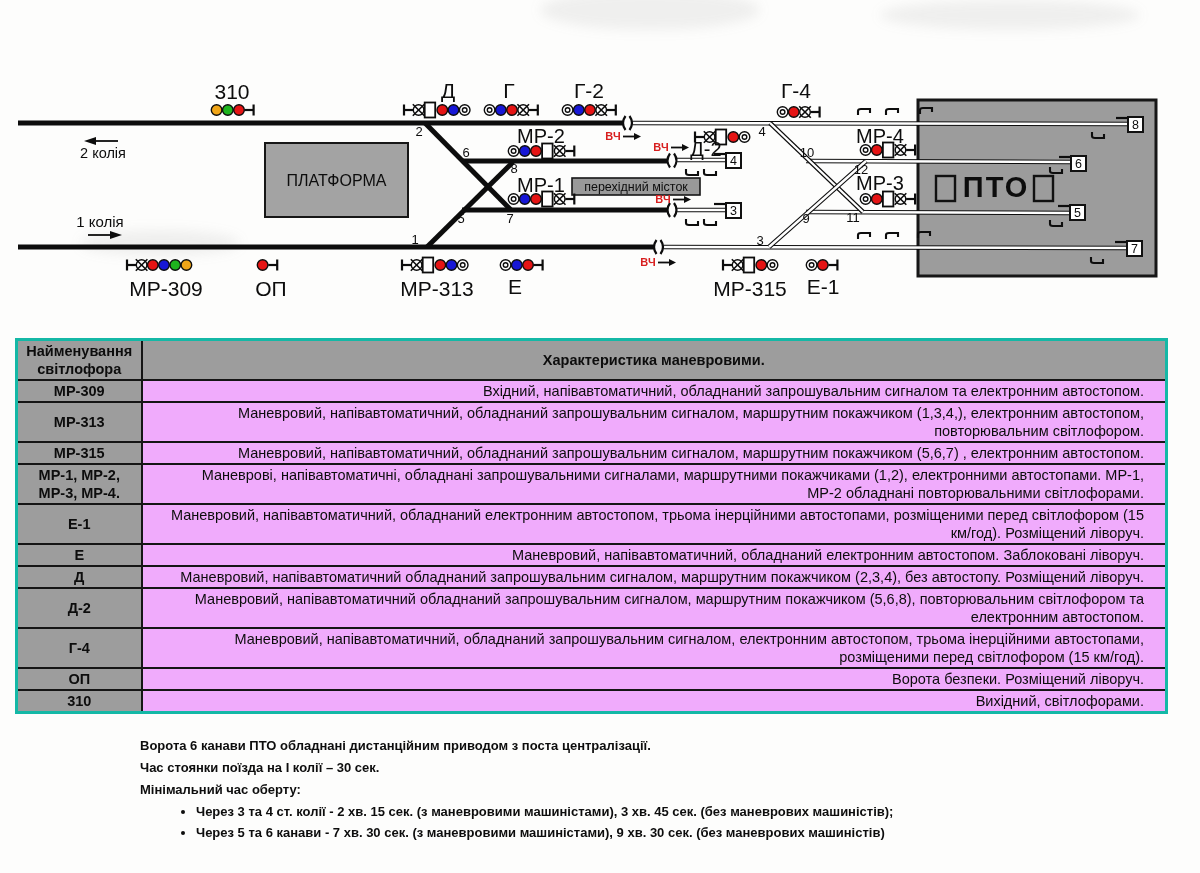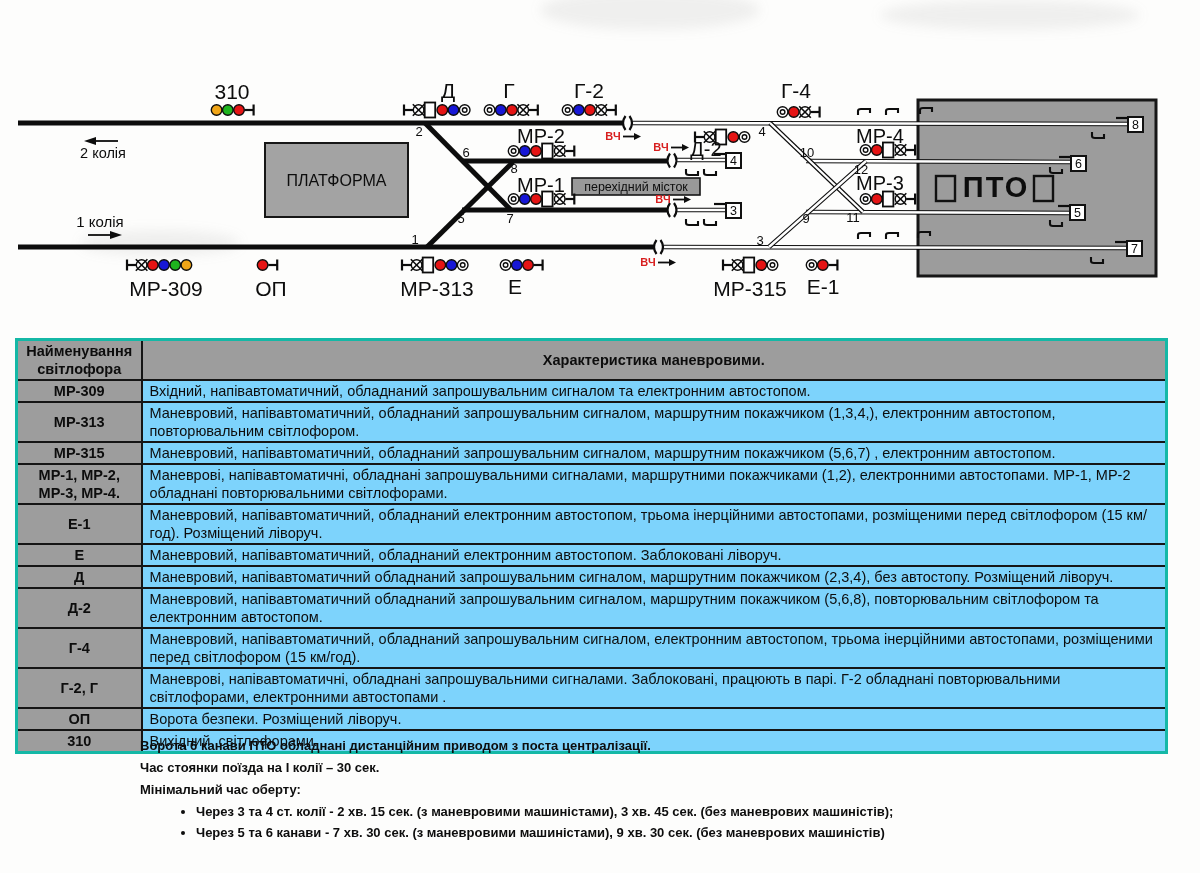--- a/index.html
+++ b/index.html
@@ -8,21 +8,21 @@
   #diagram-svg{position:absolute;left:0;top:0;}
   
   #sig-table{position:absolute;left:15px;top:338px;width:1153px;border-collapse:collapse;
              table-layout:fixed;border:3px solid #14b8a6;}
   #sig-table th,#sig-table td{border:2px solid #151515;font-size:14.5px;line-height:18px;
              vertical-align:middle;}
   #sig-table th{background:#9d9d9d;font-weight:bold;padding:1px 4px;}
   #sig-table col.c1{width:125px;}
   .name-cell{background:#9d9d9d;font-weight:bold;text-align:center;padding:0 2px;
              white-space:pre-line;}
-  .desc-cell{background:#7dd3fc;text-align:left;padding:1px 7px;}
+  .desc-cell{background:#f0abfc;text-align:right;padding:1px 21px;}
   
   .notes{position:absolute;left:140px;top:736px;width:1030px;font-size:13px;font-weight:bold;}
   .notes p{margin:0 0 2px 0;line-height:20px;}
   .notes ul{margin:2px 0 0 0;padding-left:56px;}
   .notes li{line-height:20px;margin:0 0 1px 0;}
   
   .smudge{position:absolute;border-radius:50%;filter:blur(6px);background:rgba(120,120,120,.10);}
 </style>
 </head>
 <body>
@@ -379,24 +379,20 @@
         </tr>
         <tr>
           <td class="name-cell">Д-2</td>
           <td class="desc-cell">Маневровий, напівавтоматичний обладнаний запрошувальним сигналом, маршрутним покажчиком (5,6,8), повторювальним світлофором та електронним автостопом.</td>
         </tr>
         <tr>
           <td class="name-cell">Г-4</td>
           <td class="desc-cell">Маневровий, напівавтоматичний, обладнаний запрошувальним сигналом, електронним автостопом, трьома інерційними автостопами, розміщеними перед світлофором (15 км/год).</td>
         </tr>
         <tr>
-          <td class="name-cell">Г-2, Г</td>
-          <td class="desc-cell">Маневрові, напівавтоматичні, обладнані запрошувальними сигналами. Заблоковані, працюють в парі. Г-2 обладнані повторювальними світлофорами, електронними автостопами .</td>
-        </tr>
-        <tr>
           <td class="name-cell">ОП</td>
           <td class="desc-cell">Ворота безпеки. Розміщений ліворуч.</td>
         </tr>
         <tr>
           <td class="name-cell">310</td>
           <td class="desc-cell">Вихідний, світлофорами.</td>
         </tr>
       </tbody>
   </table>
 

